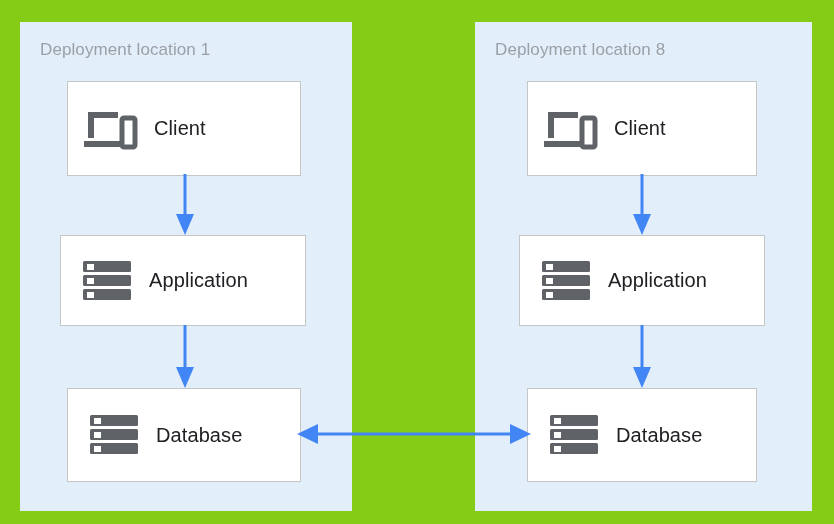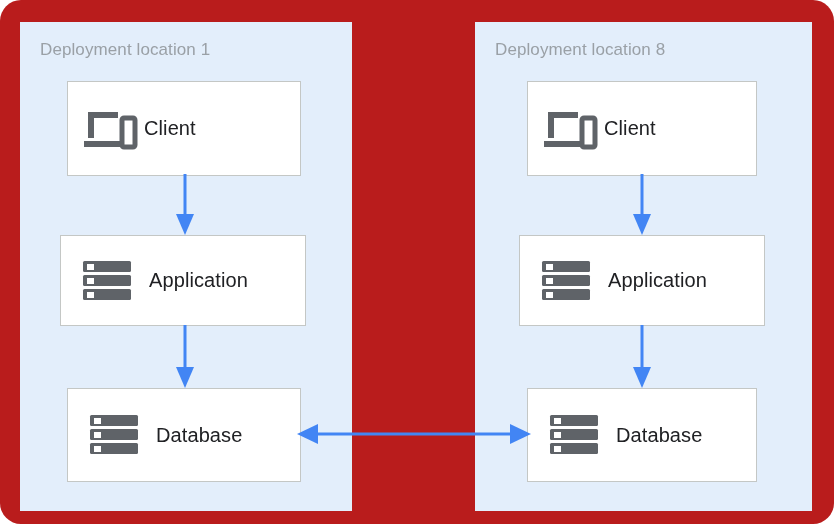--- a/index.html
+++ b/index.html
@@ -8,23 +8,22 @@
     background: #ffffff;
   }
   body {
     font-family: "Liberation Sans", sans-serif;
     -webkit-font-smoothing: antialiased;
   }
   #canvas {
     position: relative;
     width: 834px;
     height: 524px;
-    background: #b91c1c;
+    background: #84cc16;
     overflow: hidden;
-    border-radius: 21px;
   }
 
   
   .zone {
     position: absolute;
     background: #e3eefb;
   }
   #zone-1 { left: 20px;  top: 22px; width: 332px; height: 489px; }
   #zone-2 { left: 475px; top: 22px; width: 337px; height: 489px; }
 
@@ -65,21 +64,21 @@
   
   #n1-client { left: 67px;  top: 81px;  width: 234px; height: 95px;  padding-left: 14px; }
   #n1-app    { left: 60px;  top: 235px; width: 246px; height: 91px;  padding-left: 22px; }
   #n1-db     { left: 67px;  top: 388px; width: 234px; height: 94px;  padding-left: 22px; }
   
   #n2-client { left: 527px; top: 81px;  width: 230px; height: 95px;  padding-left: 14px; }
   #n2-app    { left: 519px; top: 235px; width: 246px; height: 91px;  padding-left: 22px; }
   #n2-db     { left: 527px; top: 388px; width: 230px; height: 94px;  padding-left: 22px; }
 
   #n1-client .node-label,
-  #n2-client .node-label { margin-left: 8px; }
+  #n2-client .node-label { margin-left: 18px; }
   #n1-app .node-label,
   #n2-app .node-label,
   #n1-db .node-label,
   #n2-db .node-label { margin-left: 18px; }
 
   
   .arrow-v {
     position: absolute;
     width: 24px;
   }

